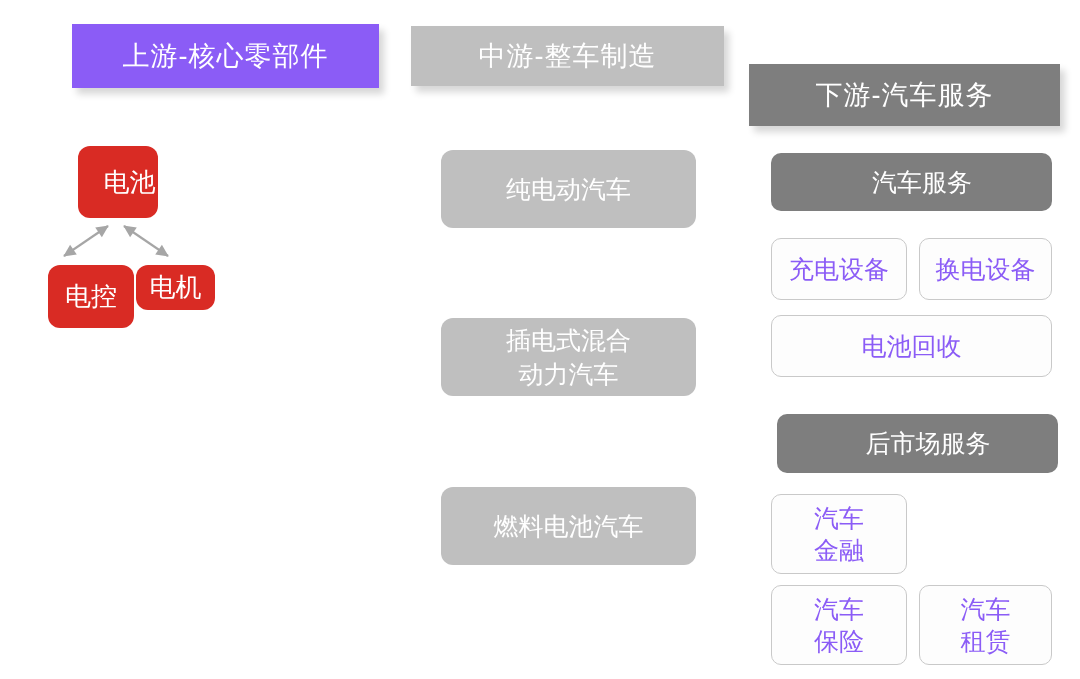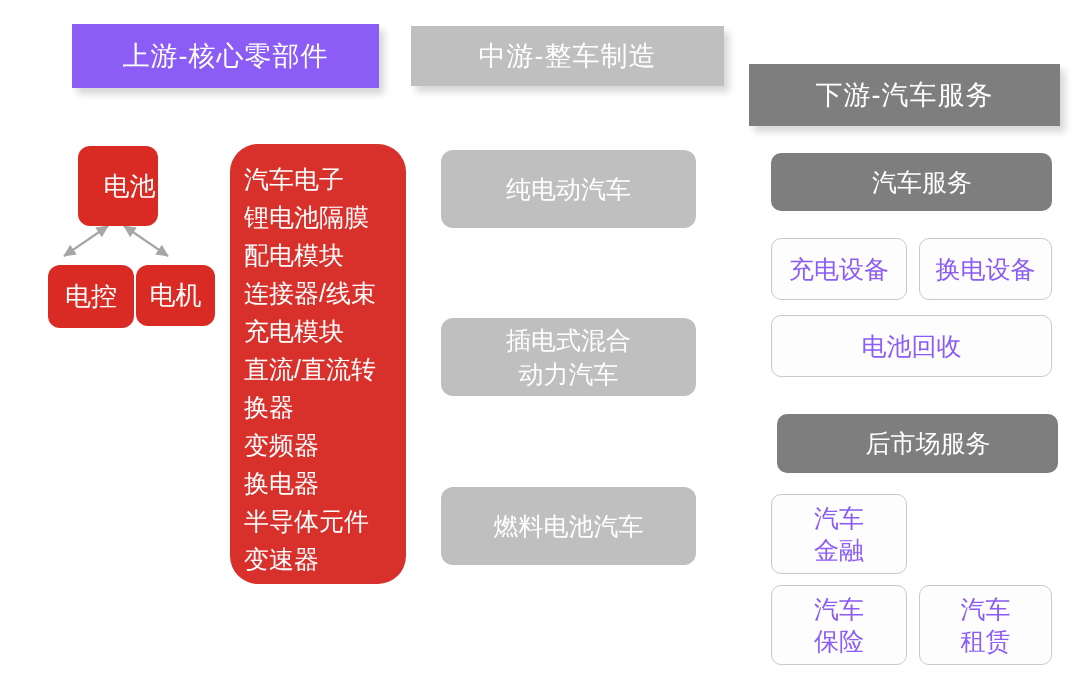--- a/index.html
+++ b/index.html
@@ -46,23 +46,23 @@
     position: absolute;
     background: #D92B24;
     color: #ffffff;
     border-radius: 12px;
     display: flex;
     align-items: center;
     justify-content: center;
     font-size: 26px;
     box-sizing: border-box;
   }
-  #node-battery    { left: 78px; top: 146px; width: 80px;  height: 80px; padding-left: 23px; }
+  #node-battery    { left: 78px; top: 146px; width: 80px;  height: 72px; padding-left: 23px; }
   #node-controller { left: 15px; top: 265px; width: 86px;  height: 63px; margin-left: 33px; }
-  #node-motor      { left: 136px; top: 265px; width: 79px; height: 61px; }
+  #node-motor      { left: 136px; top: 265px; width: 79px; height: 45px; }
 
   #tri-arrows {
     position: absolute;
     left: 0;
     top: 130px;
     width: 240px;
     height: 220px;
     pointer-events: none;
   }
 
@@ -175,34 +175,20 @@
 
     <line x1="105" y1="167" x2="133" y2="167" stroke="#A6A6A6" stroke-width="2.8" marker-start="url(#atail)" marker-end="url(#ahead)"></line>
   </svg>
 
   <div class="node-red" id="node-battery">电池</div>
 
   <div class="node-red" id="node-controller">电控</div>
 
   <div class="node-red" id="node-motor">电机</div>
 
-  <div id="component-list">
-    <div class="item">汽车电子</div>
-    <div class="item">锂电池隔膜</div>
-    <div class="item">配电模块</div>
-    <div class="item">连接器/线束</div>
-    <div class="item">充电模块</div>
-    <div class="item">直流/直流转</div>
-    <div class="item">换器</div>
-    <div class="item">变频器</div>
-    <div class="item">换电器</div>
-    <div class="item">半导体元件</div>
-    <div class="item">变速器</div>
-    <div class="ellipsis">······</div>
-  </div>
 
   <div class="pill-grey" id="mid-bev">纯电动汽车</div>
 
   <div class="pill-grey" id="mid-phev" style="white-space: pre-line;">插电式混合
 动力汽车</div>
 
   <div class="pill-grey" id="mid-fcev">燃料电池汽车</div>
 
   <div class="group-header" id="grp-service">汽车服务</div>
 

